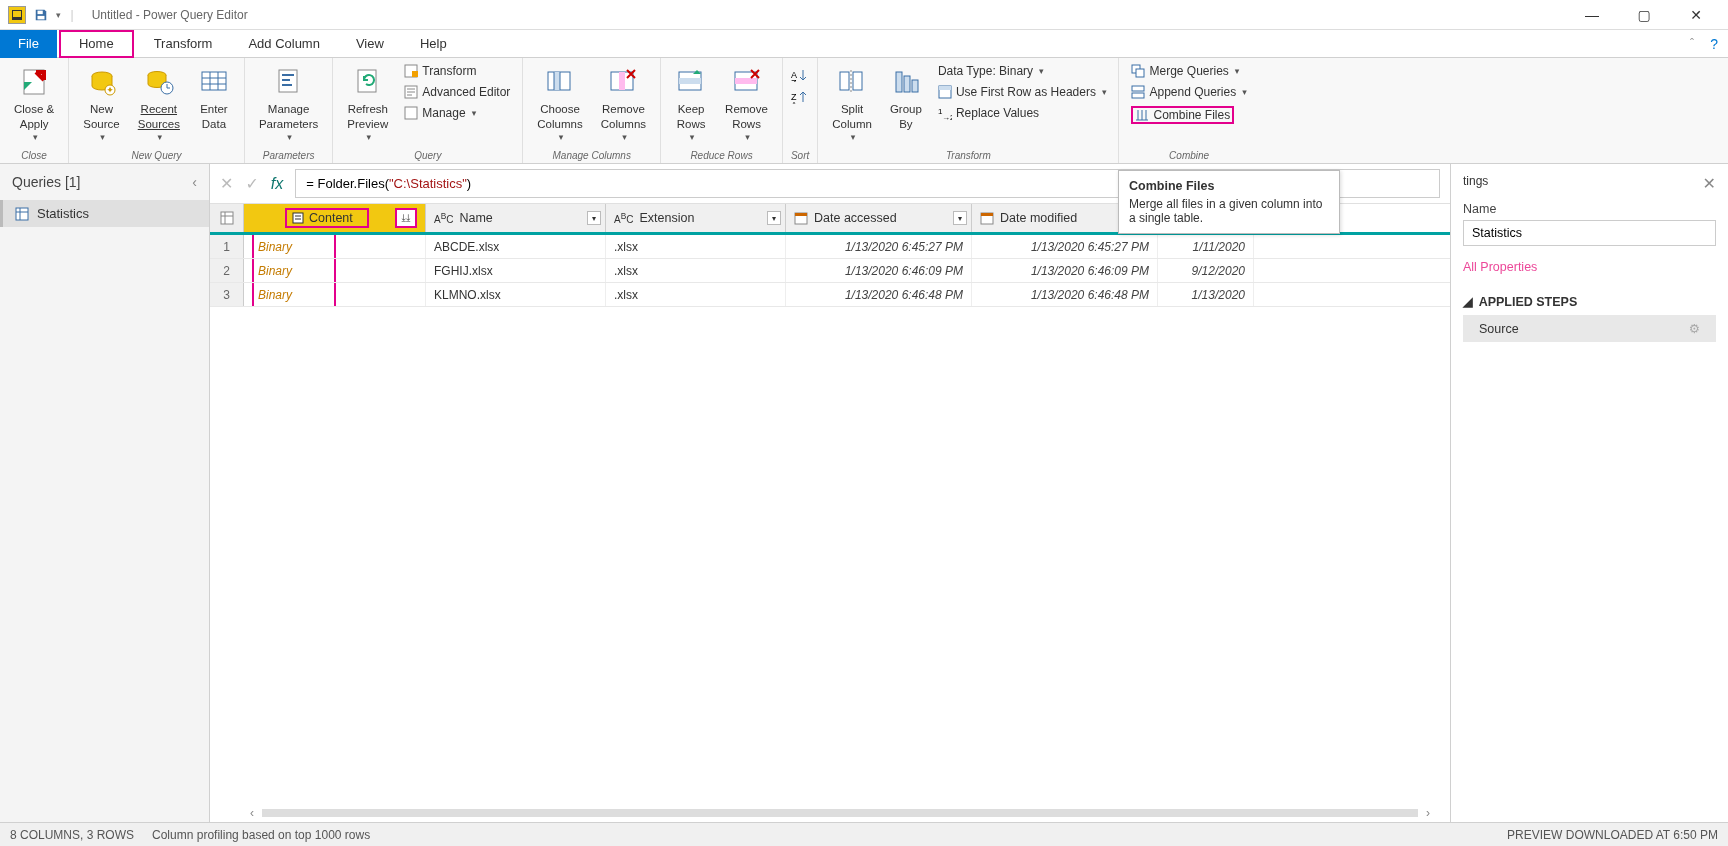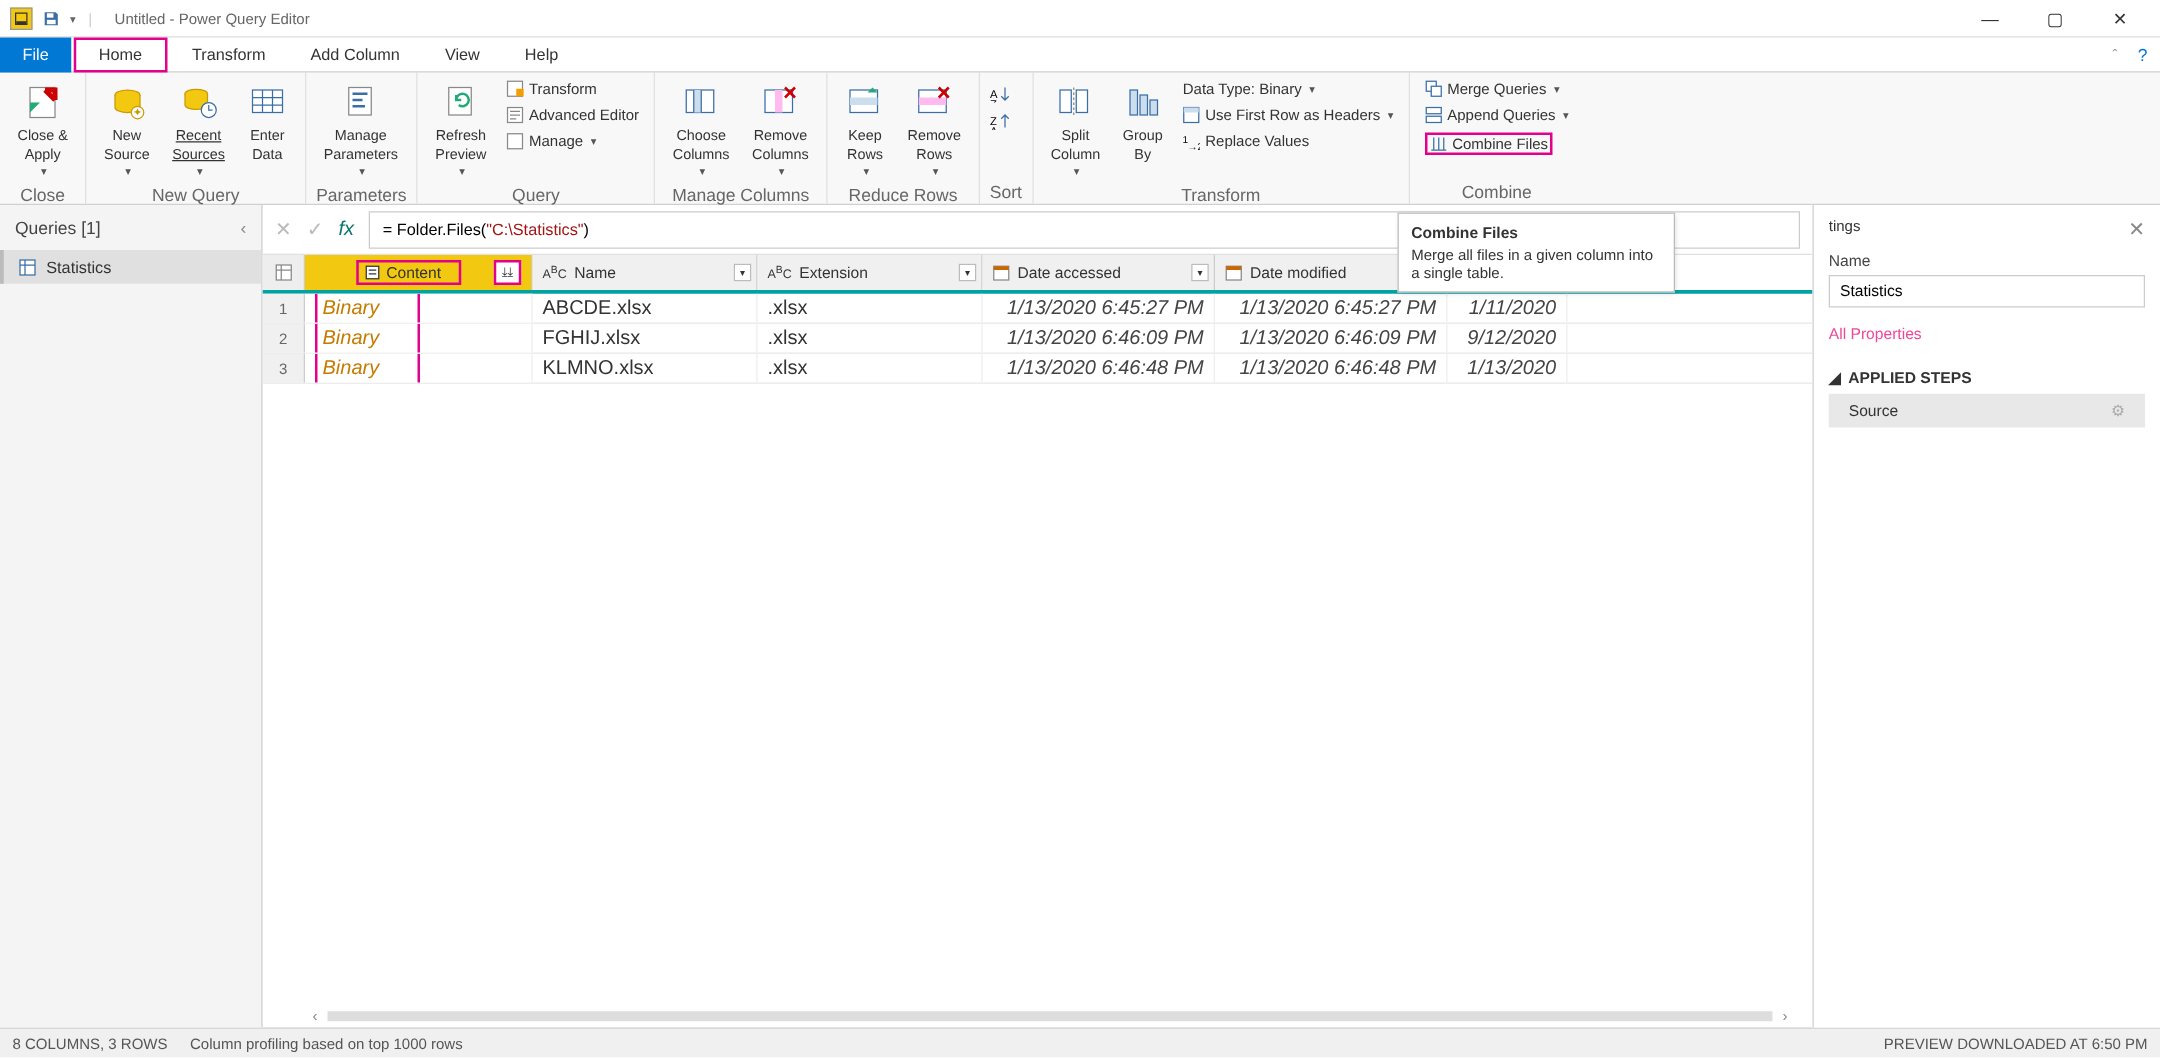--- a/index.html
+++ b/index.html
@@ -20,21 +20,21 @@
 .file-tab { background: #0078d4; color: #fff; height: 28px; line-height: 28px; padding: 0 18px; font-size: 13px; }
 .tab { height: 28px; line-height: 28px; padding: 0 18px; font-size: 13px; color: #333; text-align: center; }
 .tab.home-hl { border: 2px solid #e3008c; line-height: 24px; margin: 0 2px; }
 .help-icon { position: absolute; right: 10px; color: #0078d4; font-size: 14px; }
 .collapse-icon { position: absolute; right: 34px; color: #999; font-size: 12px; }
 
 
 .ribbon { height: 106px; border-bottom: 1px solid #d0d0d0; display: flex; background: #f8f8f8; }
 .ribbon-group { border-right: 1px solid #e0e0e0; padding: 4px 8px 0 8px; display: flex; flex-direction: column; }
 .ribbon-group-content { flex: 1; display: flex; align-items: flex-start; gap: 6px; }
-.ribbon-group-label { text-align: center; color: #666; font-size: 14px; padding-bottom: 2px; }
+.ribbon-group-label { text-align: center; color: #666; font-size: 10px; padding-bottom: 2px; font-style: italic; }
 .big-btn { display: flex; flex-direction: column; align-items: center; justify-content: flex-start; padding: 4px 6px; min-width: 44px; text-align: center; font-size: 11.5px; line-height: 1.3; }
 .big-btn .big-icon { width: 32px; height: 32px; margin-bottom: 4px; display: flex; align-items: center; justify-content: center; }
 .small-btn-col { display: flex; flex-direction: column; gap: 3px; justify-content: center; }
 .small-btn { display: flex; align-items: center; gap: 4px; padding: 2px 4px; font-size: 12px; white-space: nowrap; }
 .caret { font-size: 9px; color: #555; margin-left: 2px; }
 .highlight-box { border: 2px solid #e3008c; padding: 0 2px; display: inline-flex; align-items: center; }
 
 
 .main { display: flex; height: calc(846px - 30px - 28px - 106px - 24px); }
 
@@ -61,21 +61,21 @@
 .gh-content-inner { border: 2px solid #e3008c; padding: 1px 4px; display: flex; align-items: center; gap: 4px; width: 84px; }
 .gh-content-expand { border: 2px solid #e3008c; width: 22px; height: 20px; display: flex; align-items: center; justify-content: center; margin-left: auto; font-size: 10px; background:#fff; }
 .gh-name { width: 180px; }
 .gh-ext { width: 180px; }
 .gh-date { width: 186px; }
 .gh-date2 { width: 186px; }
 .gh-date3 { width: 96px; }
 
 .grid-row { display: flex; border-bottom: 1px solid #e8e8e8; height: 24px; }
 .row-num { width: 34px; background: #f0f0f0; border-right: 1px solid #ccc; text-align: center; line-height: 24px; color: #666; }
-.cell { border-right: 1px solid #eee; padding: 0 8px; line-height: 24px; font-size: 16px; overflow: hidden; white-space: nowrap; }
+.cell { border-right: 1px solid #eee; padding: 0 8px; line-height: 24px; font-size: 12px; overflow: hidden; white-space: nowrap; }
 .cell-content { width: 182px; color: #c47b00; font-style: italic; background: #fff; position: relative; }
 .cell-content span { display: inline-block; border-left: 2px solid #e3008c; border-right: 2px solid #e3008c; padding: 0 40px 0 4px; height: 24px; line-height: 24px; width:84px; }
 .grid-row:last-child .cell-content span { border-bottom: 2px solid #e3008c; }
 .cell-name { width: 180px; }
 .cell-ext { width: 180px; }
 .cell-date { width: 186px; text-align: right; font-style: italic; color: #444; }
 .cell-date3 { width: 96px; text-align: right; font-style: italic; color: #444; }
 
 .hscroll { position: absolute; bottom: 0; left: 40px; right: 20px; height: 18px; display: flex; align-items: center; justify-content: space-between; color: #888; }
 

